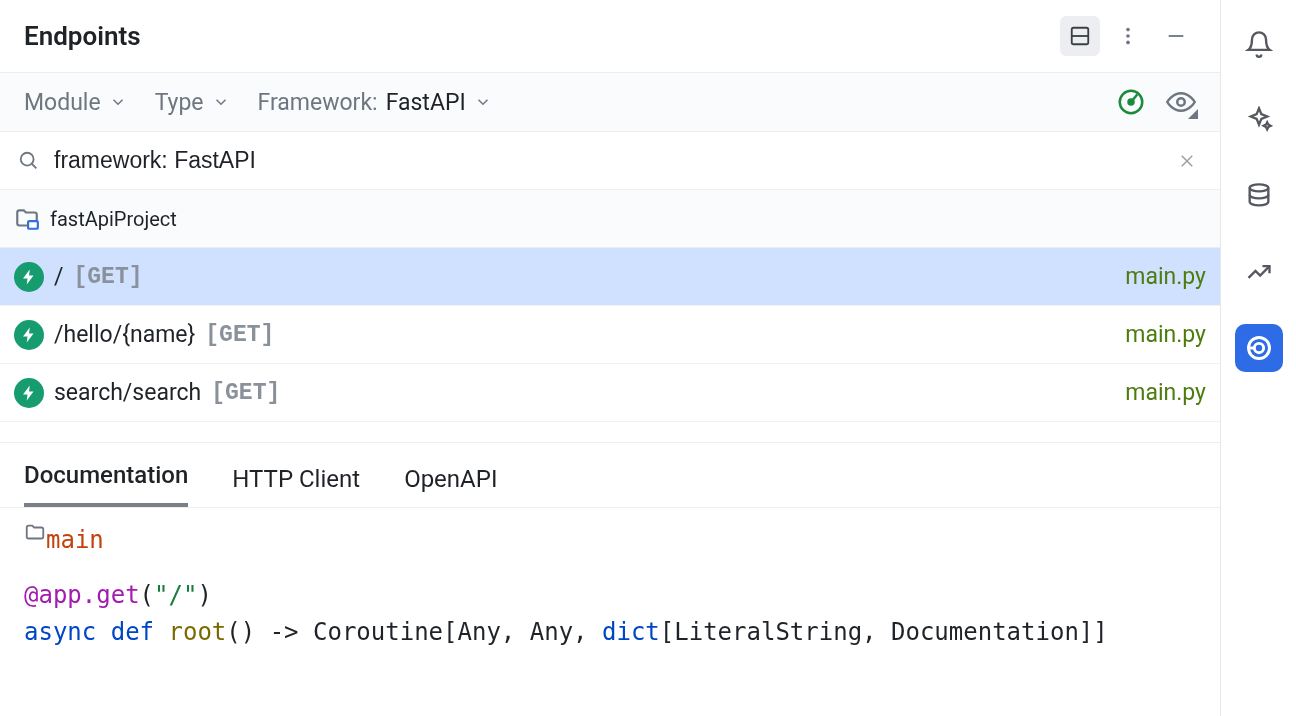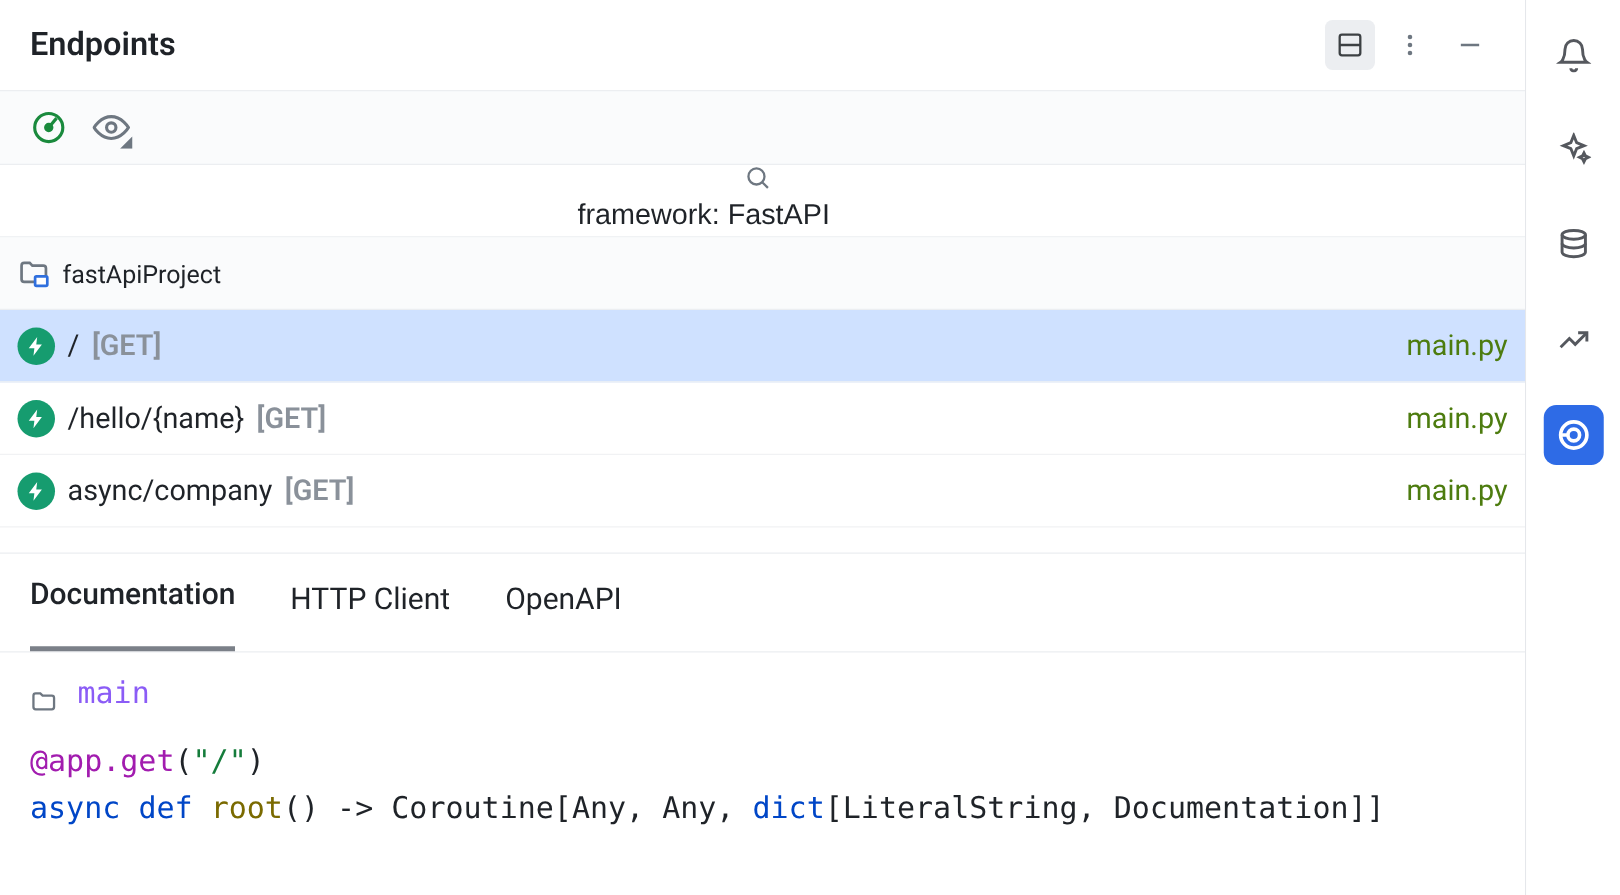--- a/index.html
+++ b/index.html
@@ -13,43 +13,43 @@
     .icon-btn { width: 40px; height: 40px; display: flex; align-items: center; justify-content: center; border-radius: 6px; cursor: pointer; color: #6e7781; }
     .icon-btn.active { background: #eceef1; color:#3c4043;}
     
     .filter-bar { display: flex; align-items: center; justify-content: space-between; height: 60px; padding: 0 24px; border-top: 1px solid #eceef1; border-bottom: 1px solid #eceef1; background:#fafbfc;}
     .filters { display: flex; align-items: center; gap: 28px; }
     .filter { display: flex; align-items: center; gap: 8px; font-size: 23px; color: #6e7781; cursor: pointer; }
     .filter .value { color:#1f2328; }
     .filter .chev { width:18px; height:18px; }
     .filter-right { display:flex; align-items:center; gap:20px; }
     
-    .search-row { display:flex; align-items:center; height:58px; padding:0 18px; border-bottom:1px solid #eceef1; background:#fff;flex-direction:column; }
+    .search-row { display:flex; align-items:center; height:58px; padding:0 18px; border-bottom:1px solid #eceef1; background:#fff; }
     .search-row .sicon { width:28px; display:flex; align-items:center; color:#6e7781; }
     .search-input { flex:1; border:none; outline:none; font-size:23px; color:#1f2328; padding:4px 8px; background:transparent; }
     .clear-x { color:#9aa0a6; cursor:pointer; padding:6px; }
     
     .project-row { display:flex; align-items:center; gap:10px; height:58px; padding:0 14px; background:#fafbfc; border-bottom:1px solid #eceef1; font-size:20px; color:#1f2328; }
     
     .endpoints { display:flex; flex-direction:column; }
     .endpoint { display:flex; align-items:center; justify-content:space-between; height:58px; padding:0 14px; font-size:23px; cursor:pointer; border-bottom:1px solid #f1f2f4; }
     .endpoint.selected { background:#cfe1ff; }
     .endpoint .left { display:flex; align-items:center; gap:10px; }
     .ep-icon { width:30px; height:30px; border-radius:50%; background:#169c6f; display:flex; align-items:center; justify-content:center; flex-shrink:0; }
     .ep-path { color:#1f2328; }
-    .ep-method { color:#8a919a; font-weight:600; }
+    .ep-method { color:#8a919a; font-weight:600;font-family:Liberation Mono, monospace; }
     .ep-file { color:#4d7c0f; }
     
     .doc-tabs { display:flex; align-items:flex-end; gap:44px; padding:18px 24px 0 24px; border-top:1px solid #eceef1; margin-top:20px; }
-    .doc-tab { font-size:24px; color:#1f2328; padding-bottom:28px; cursor:pointer; }
+    .doc-tab { font-size:24px; color:#1f2328; padding-bottom:14px; cursor:pointer; }
     .doc-tab.active { border-bottom:4px solid #7b8088; font-weight:500; }
     .doc-tabs-row { border-bottom:1px solid #eceef1; }
     
     .doc-body { padding:14px 24px; font-family: ui-monospace, SFMono-Regular, Menlo, Consolas, monospace; font-size:24px; line-height:1.55; color:#1f2328; }
-    .doc-file { display:flex; align-items:flex-end; gap:16px; color:#8b5cf6; margin-bottom:18px; }
+    .doc-file { display:flex; align-items:flex-start; gap:0; color:#c2410c; margin-bottom:18px; }
     .code .decor { color:#a21caf; }
     .code .kw { color:#0046c7;margin-top:31px; }
     .code .fn { color:#7a6a00; }
     .code .str { color:#157c3b; }
     .code .punc { color:#1f2328; }
     
     .rail { width:75px; display:flex; flex-direction:column; align-items:center; gap:28px; padding-top:20px; background:#fff; }
     .rail .rbtn { width:48px; height:48px; display:flex; align-items:center; justify-content:center; border-radius:10px; color:#55585e; cursor:pointer; }
     .rail .rbtn.active { background:#2e6be6; color:#fff; }
     svg { display:block; }
@@ -78,20 +78,41 @@
         </div>
         <div class="icon-btn">
           <svg width="22" height="22" viewBox="0 0 24 24" stroke="currentColor" stroke-width="2">
               <line x1="4" y1="12" x2="20" y2="12"></line>
             </svg>
         </div>
       </div>
     </div>
 
     <div class="filter-bar">
+      <div class="filters">
+        <div class="filter">
+          <span>Module</span>
+          <svg class="chev" viewBox="0 0 24 24" fill="none" stroke="currentColor" stroke-width="2">
+              <polyline points="6 9 12 15 18 9"></polyline>
+            </svg>
+        </div>
+        <div class="filter">
+          <span>Type</span>
+          <svg class="chev" viewBox="0 0 24 24" fill="none" stroke="currentColor" stroke-width="2">
+              <polyline points="6 9 12 15 18 9"></polyline>
+            </svg>
+        </div>
+        <div class="filter">
+          <span>Framework:</span>
+          <span class="value">FastAPI</span>
+          <svg class="chev" viewBox="0 0 24 24" fill="none" stroke="currentColor" stroke-width="2">
+              <polyline points="6 9 12 15 18 9"></polyline>
+            </svg>
+        </div>
+      </div>
       <div class="filter-right">
         <div style="cursor:pointer; position:relative;">
           <svg width="30" height="30" viewBox="0 0 24 24" fill="none" stroke="#1a8a3d" stroke-width="2">
               <circle cx="12" cy="12" r="9"></circle>
               <circle cx="12" cy="12" r="2" fill="#1a8a3d"></circle>
               <line x1="12" y1="12" x2="17" y2="6"></line>
             </svg>
         </div>
         <div style="cursor:pointer;color:#6e7781;position:relative;">
           <svg width="30" height="30" viewBox="0 0 24 24" fill="none" stroke="currentColor" stroke-width="2">
@@ -156,21 +177,21 @@
         </div>
         <span class="ep-file">main.py</span>
       </div>
       <div class="endpoint">
         <div class="left">
           <span class="ep-icon">
             <svg width="18" height="18" viewBox="0 0 24 24" fill="#fff">
                 <path d="M13 2 L4 14 h6 l-1 8 9-12 h-6 z"></path>
               </svg>
           </span>
-          <span class="ep-path">async/company</span>
+          <span class="ep-path">search/search</span>
           <span class="ep-method">[GET]</span>
         </div>
         <span class="ep-file">main.py</span>
       </div>
     </div>
 
     <div class="doc-tabs-row">
       <div class="doc-tabs">
         <div class="doc-tab active">Documentation</div>
         <div class="doc-tab">HTTP Client</div>

